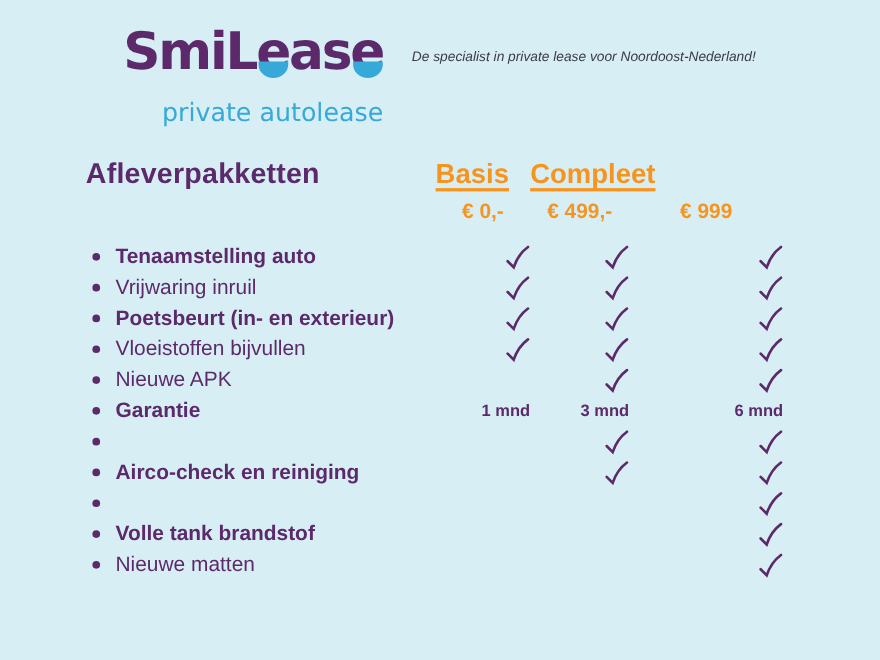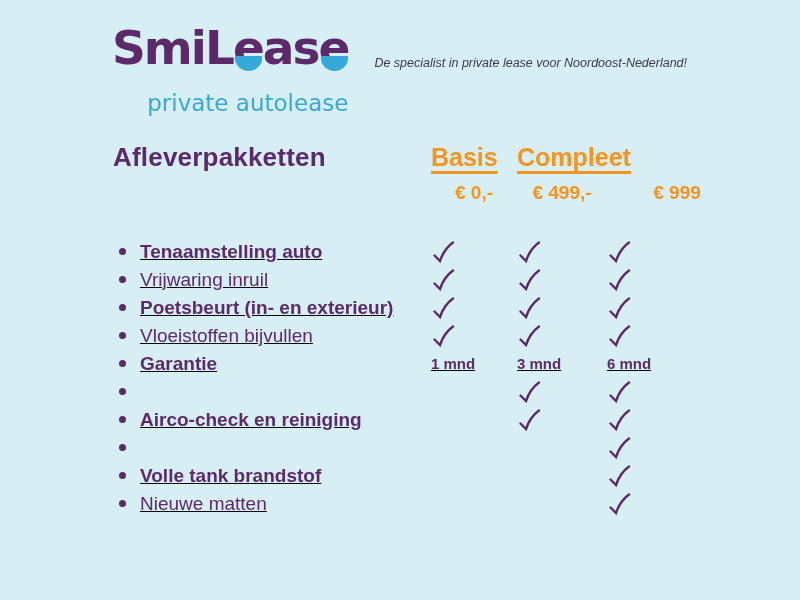--- a/index.html
+++ b/index.html
@@ -55,27 +55,27 @@
     font-weight: 500;
     color: var(--blue, #36a9d9);
     margin-top: 18px;
     letter-spacing: 0px;
     white-space: nowrap;
   }
   .tagline {
     font-style: italic;
     font-size: 12.5px;
     color: var(--tagline-text, #3a3a4a);
-    margin: 32px 0 0 26px;
+    margin: 20px 0 0 26px;
     white-space: nowrap;
   }
 
   
   .table {
-    padding-left: 113px;
+    padding-left: 78px;
   }
   .grid-row {
     display: grid;
     grid-template-columns: 318px 86px 90px 140px;
     align-items: center;
   }
   .title-row {
     margin-top: 26px;
     align-items: baseline;
   }
@@ -100,22 +100,21 @@
   }
   .price {
     font-size: 19px;
     font-weight: 700;
     color: var(--orange, #f7941e);
     text-align: center;
     white-space: nowrap;
   }
 
   .items {
-    margin-top: 34px;
-    text-decoration: underline;
+    margin-top: 16px;
   }
   .row {
     height: 28px;
   }
   .item-cell {
     display: flex;
     align-items: center;
     padding-left: 6px;
     color: var(--purple, #5c2a6a);
     font-size: 19px;
@@ -126,21 +125,21 @@
   }
   .bullet {
     width: 7px;
     height: 7px;
     border-radius: 50%;
     background: var(--purple, #5c2a6a);
     flex: 0 0 auto;
     margin-right: 14px;
   }
   .cell {
-    text-align: left;
+    text-align: right;
     line-height: 0;
   }
   .cell.mnd {
     font-size: 15px;
     font-weight: 700;
     color: var(--purple, #5c2a6a);
     line-height: 1;
   }
   .cell svg {
     width: 24px;
@@ -229,20 +228,33 @@
             <path d="M3.5 15.5 L9 21 C11.5 13.5 16.5 6.5 22 2.5" fill="none" stroke="#5c2a6a" stroke-width="2.4" stroke-linecap="round"></path>
           </svg></div>
         <div class="cell"><svg viewBox="0 0 24 24">
             <path d="M3.5 15.5 L9 21 C11.5 13.5 16.5 6.5 22 2.5" fill="none" stroke="#5c2a6a" stroke-width="2.4" stroke-linecap="round"></path>
           </svg></div>
         <div class="cell"><svg viewBox="0 0 24 24">
             <path d="M3.5 15.5 L9 21 C11.5 13.5 16.5 6.5 22 2.5" fill="none" stroke="#5c2a6a" stroke-width="2.4" stroke-linecap="round"></path>
           </svg></div>
       </div>
       <div class="grid-row row">
+        <div class="item-cell">
+          <span class="bullet"></span>
+          <span>Nieuwe APK</span>
+        </div>
+        <div class="cell"></div>
+        <div class="cell"><svg viewBox="0 0 24 24">
+            <path d="M3.5 15.5 L9 21 C11.5 13.5 16.5 6.5 22 2.5" fill="none" stroke="#5c2a6a" stroke-width="2.4" stroke-linecap="round"></path>
+          </svg></div>
+        <div class="cell"><svg viewBox="0 0 24 24">
+            <path d="M3.5 15.5 L9 21 C11.5 13.5 16.5 6.5 22 2.5" fill="none" stroke="#5c2a6a" stroke-width="2.4" stroke-linecap="round"></path>
+          </svg></div>
+      </div>
+      <div class="grid-row row">
         <div class="item-cell bold">
           <span class="bullet"></span>
           <span>Garantie</span>
         </div>
         <div class="cell mnd">1 mnd</div>
         <div class="cell mnd">3 mnd</div>
         <div class="cell mnd">6 mnd</div>
       </div>
       <div class="grid-row row">
         <div class="item-cell">

